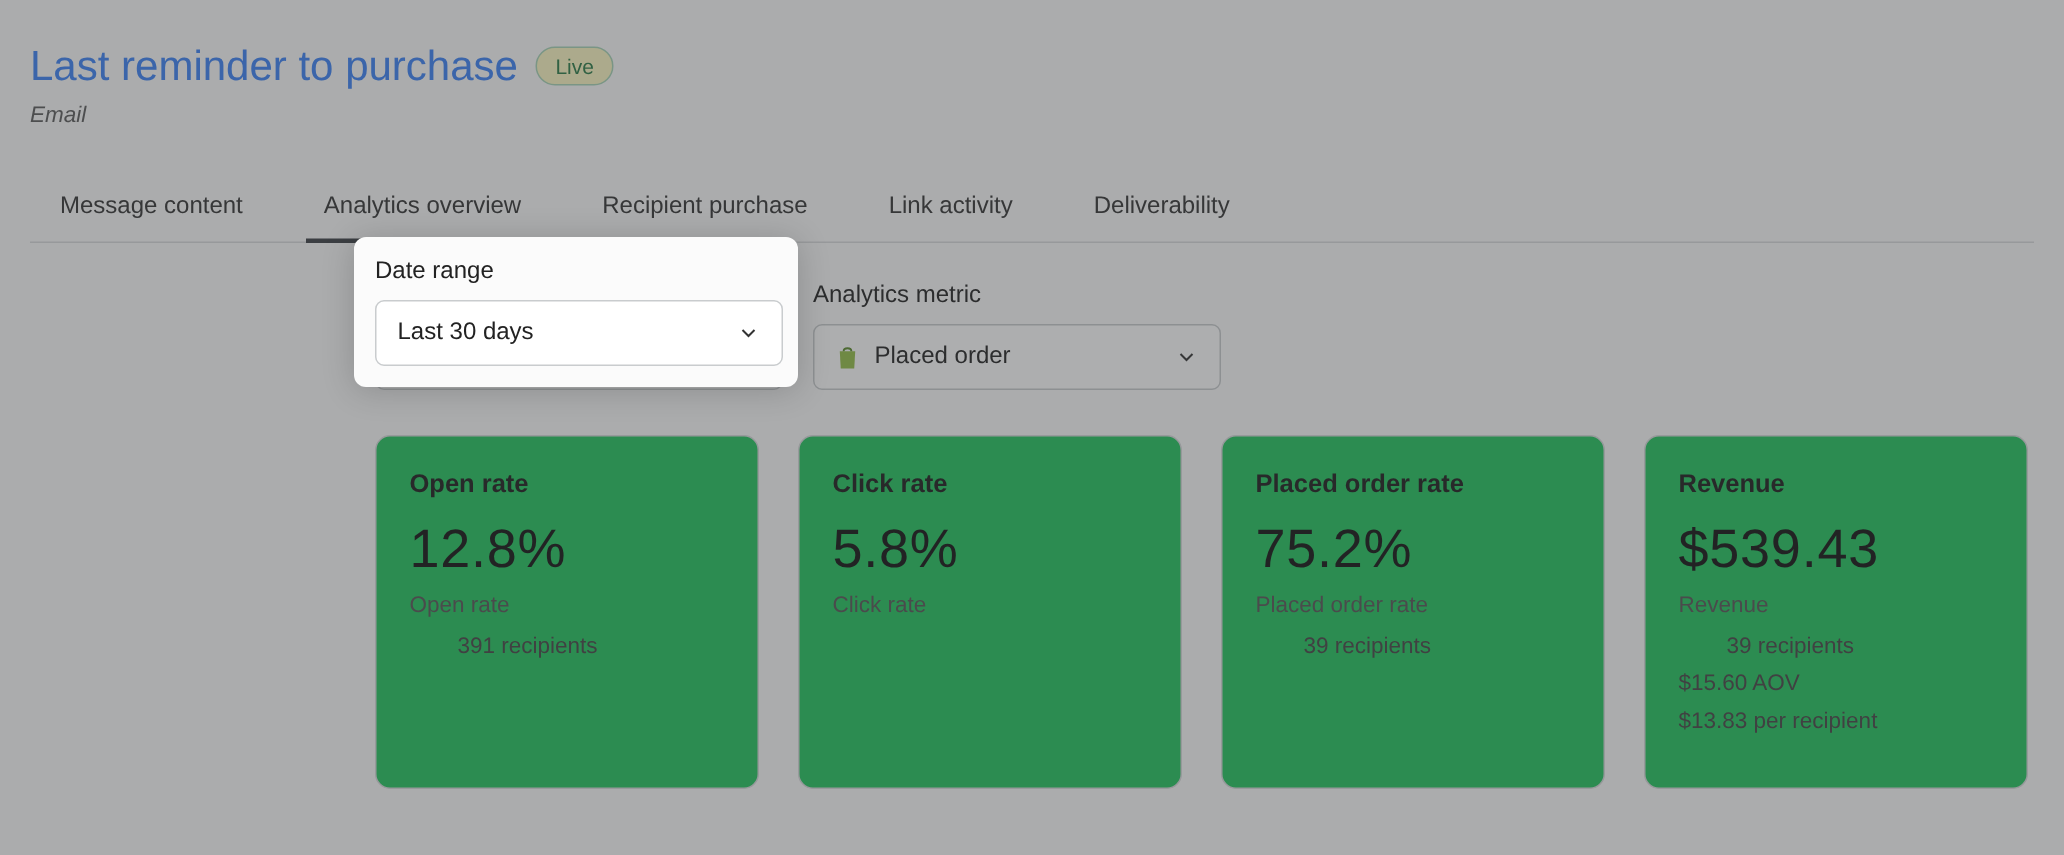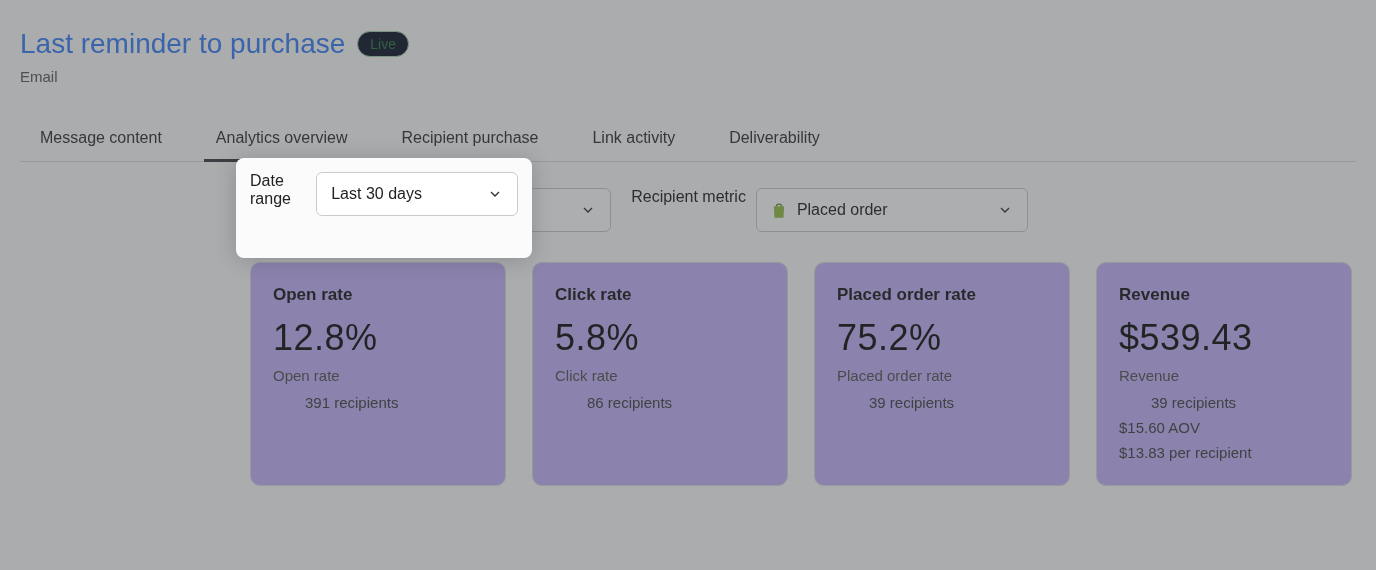--- a/index.html
+++ b/index.html
@@ -4,47 +4,47 @@
 <style>
   * { box-sizing: border-box; margin: 0; padding: 0; }
   html, body { width: 1376px; height: 570px; font-family: -apple-system, BlinkMacSystemFont, "Segoe UI", Helvetica, Arial, sans-serif; background: #f5f6f7; color: #1a1a1a; overflow: hidden; }
 
   .page { width: 1376px; height: 570px; position: relative; background: #fbfbfb; }
 
   
   .header { padding: 28px 20px 0 20px; background: #fbfbfb; }
   .title-row { display: flex; align-items: center; gap: 12px; }
   .page-title { font-size: 28px; font-weight: 500; color: #3b82f6; }
-  .badge-live { display: inline-flex; align-items: center; justify-content: center; height: 26px; padding: 0 12px; border-radius: 18px; background: #0f172a; border: 1px solid #a7d5b7; color: #2a7a46; font-size: 14px; font-weight: 500; }
-  .subtype { margin-top: 8px; font-size: 15px; color: #5a5a5a; }
+  .badge-live { display: inline-flex; align-items: center; justify-content: center; height: 26px; padding: 0 12px; border-radius: 18px; background: #fef9c3; border: 1px solid #a7d5b7; color: #2a7a46; font-size: 14px; font-weight: 500; }
+  .subtype { margin-top: 8px; font-size: 15px; color: #5a5a5a; font-style: italic; }
 
   
   .tabs { display: flex; gap: 54px; margin-top: 44px; border-bottom: 1px solid #d9dbdd; padding-left: 20px; background: #fbfbfb; }
   .tab { padding-bottom: 14px; font-size: 16px; color: #333; cursor: pointer; position: relative; }
   .tab.active { font-weight: 500; }
   .tab.active::after { content: ""; position: absolute; left: -12px; right: -12px; bottom: -1px; height: 3px; background: #3b3f44; }
 
   
   .content { padding: 26px 20px 30px 250px; position: relative; background: #fbfbfb; }
 
   .filters-row { display: flex; gap: 20px; align-items: flex-start; }
-  .filter-group { display: flex; gap: 10px; }
+  .filter-group { display: flex; flex-direction: column; gap: 10px; }
   .filter-label { font-size: 16px; color: #222; }
   .select { display: flex; align-items: center; justify-content: space-between; width: 272px; height: 44px; padding: 0 14px; border: 1px solid #c9ccce; border-radius: 6px; background: #fff; font-size: 16px; color: #222; cursor: pointer; }
   .select .left { display: flex; align-items: center; gap: 10px; }
   .shop-icon { width: 16px; height: 18px; }
   .chev { width: 16px; height: 16px; }
 
   
   .dimmer { position: absolute; inset: 0; background: rgba(60,62,64,0.42); pointer-events: none; z-index: 50; }
   .spotlight { position: absolute; z-index: 60; background: #fbfbfb; border-radius: 8px; box-shadow: 0 0 0 6px rgba(255,255,255,0.0), 0 2px 22px rgba(0,0,0,0.18); pointer-events: none; }
 
   
   .cards { display: flex; gap: 26px; margin-top: 30px; }
-  .card { flex: 0 0 256px; border: 1px solid #d9dbdd; border-radius: 10px; padding: 22px 22px 24px 22px; background: #c4b5fd; display: flex; flex-direction: column; gap: 8px; }
+  .card { flex: 0 0 256px; border: 1px solid #d9dbdd; border-radius: 10px; padding: 22px 22px 36px 22px; background: #22c55e; display: flex; flex-direction: column; gap: 8px; }
   .card-title { font-size: 17px; font-weight: 600; color: #1a1a1a; }
   .card-value { font-family: Liberation Sans, sans-serif; font-size: 36px; font-weight: 500; color: #111; letter-spacing: 0.5px; margin-top: 4px; }
   .card-sub { font-size: 15px; color: #555; }
   .card-stat { font-size: 15px; color: #444; margin-top: 2px; margin-left: 32px; }
   .card-extra { font-size: 15px; color: #444; }
 
   
   .content-inner { position: relative; z-index: 10; }
 
 </style>
@@ -79,21 +79,21 @@
             <span class="left">
                 <span>Last 30 days</span>
               </span>
             <svg class="chev" viewBox="0 0 24 24" fill="none" stroke="#333" stroke-width="2">
                 <polyline points="6 9 12 15 18 9"></polyline>
               </svg>
           </div>
         </div>
 
         <div class="filter-group">
-          <div class="filter-label">Recipient metric</div>
+          <div class="filter-label">Analytics metric</div>
           <div class="select">
             <span class="left">
               <svg class="shop-icon" viewBox="0 0 24 28">
                 <path d="M4 8 L20 8 L19 26 L5 26 Z" fill="#95bf47"></path>
                 <path d="M8 8 C8 4, 16 4, 16 8" fill="none" stroke="#5a8a2a" stroke-width="2"></path>
               </svg>
               <span>Placed order</span>
             </span>
             <svg class="chev" viewBox="0 0 24 24" fill="none" stroke="#333" stroke-width="2">
                 <polyline points="6 9 12 15 18 9"></polyline>
@@ -109,21 +109,20 @@
           <div class="card-title">Open rate</div>
           <div class="card-value">12.8%</div>
           <div class="card-sub">Open rate</div>
           <div class="card-stat">391 recipients</div>
         </div>
 
         <div class="card">
           <div class="card-title">Click rate</div>
           <div class="card-value">5.8%</div>
           <div class="card-sub">Click rate</div>
-          <div class="card-stat">86 recipients</div>
         </div>
 
         <div class="card">
           <div class="card-title">Placed order rate</div>
           <div class="card-value">75.2%</div>
           <div class="card-sub">Placed order rate</div>
           <div class="card-stat">39 recipients</div>
         </div>
 
         <div class="card">

